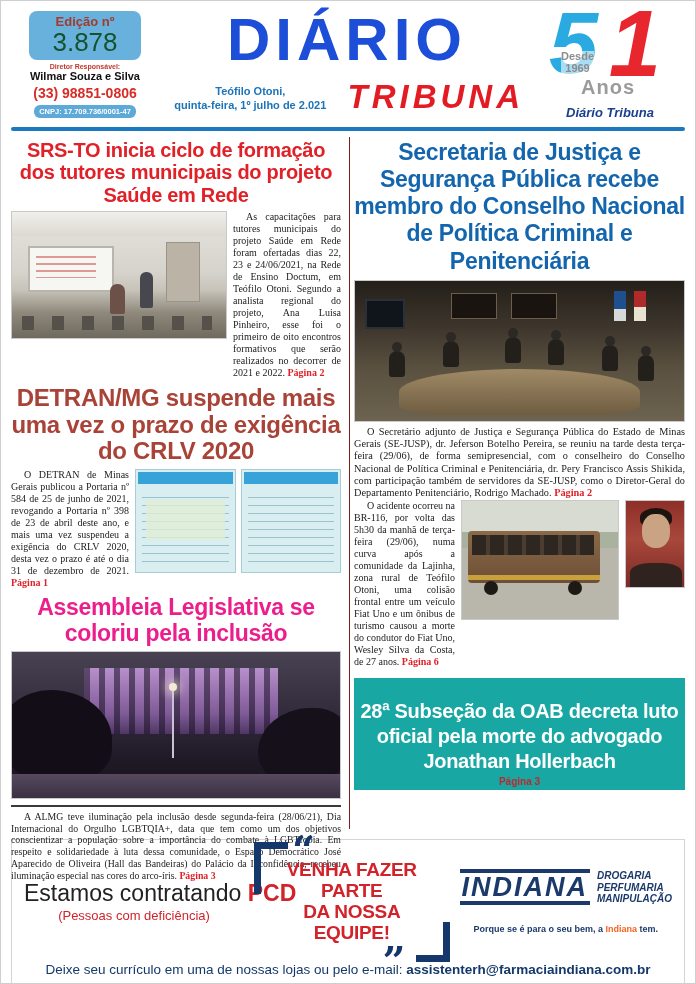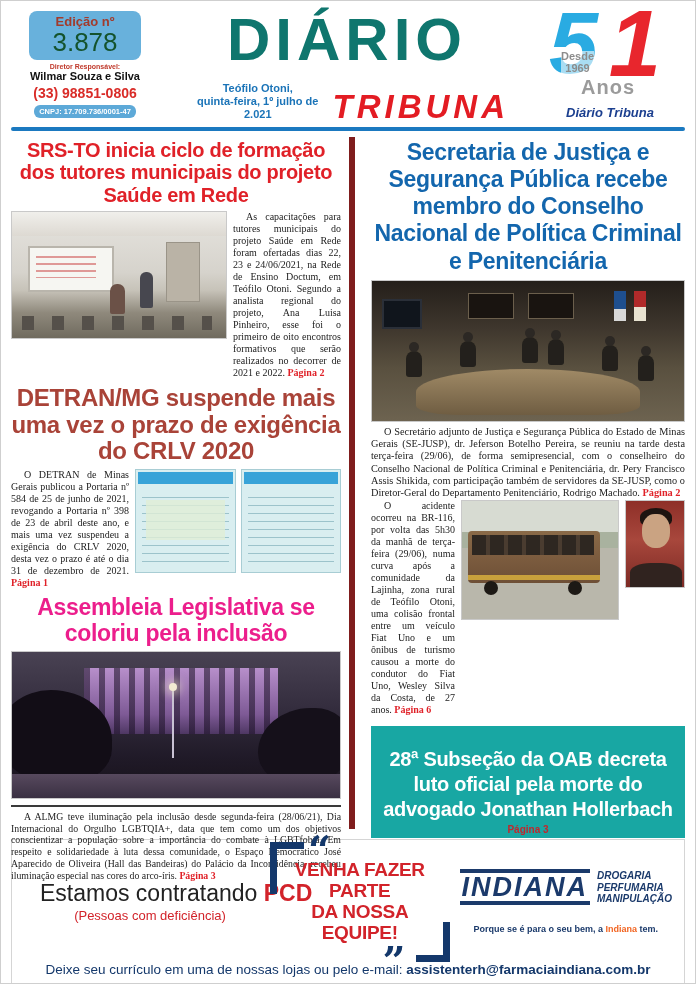--- a/index.html
+++ b/index.html
@@ -1,46 +1,46 @@
 <!DOCTYPE html>
 <html><head>
 <meta charset="utf-8">
 <style>
   * { box-sizing: border-box; margin: 0; padding: 0; }
   body { background:#e9e9e9; font-family:"Liberation Sans", sans-serif; }
   .page { width:696px; height:984px; margin:0 auto; background:#fff; border:1px solid #cfcfcf;
           padding:8px 10px; overflow:hidden; position:relative; }
 
   
-  .masthead { display:flex; gap:24px; height:114px; }
+  .masthead { display:flex; gap:9px; height:114px; }
   .mast-left { width:148px; }
   .edition-box { background:#68b1dc; border-radius:8px; width:112px; margin:2px auto 2px; text-align:center; padding:3px 0 5px; }
   .edition-label { color:#a23b2c; font-weight:bold; font-size:13px; }
   .edition-number { color:#14532d; font-weight:normal; font-size:26px; line-height:1; }
   .director-label { color:#c0392b; font-size:7px; font-weight:bold; text-align:center; margin-top:3px; }
   .director-name { font-size:11px; font-weight:bold; text-align:center; color:#111; }
   .phone { color:#d92b27; font-weight:bold; font-size:14px; text-align:center; margin-top:3px; }
   .cnpj-pill { background:#5da9d8; color:#fff; font-size:7.5px; font-weight:bold; border-radius:6px; padding:2px 5px; width:fit-content; margin:4px auto 0; }
   .mast-center { flex:1; text-align:center; padding-top:2px; }
-  .title-main { font-size:60px; font-weight:bold; letter-spacing:5px; color:#0f766e; line-height:0.95; }
+  .title-main { font-size:60px; font-weight:bold; letter-spacing:5px; color:#1d4ed8; line-height:0.95; }
   .title-row { display:flex; align-items:flex-end; margin-top:14px; }
   .dateline { width:46%; color:#1b74b8; font-weight:bold; font-size:11px; line-height:1.2; text-align:center; }
   .title-sub { flex:1; color:#e31c23; font-weight:bold; font-style:italic; font-size:33px; letter-spacing:4px; text-align:right; padding-right:2px; line-height:0.9; }
   .mast-right { width:150px; position:relative; height:114px; }
   .logo-5 { position:absolute; left:14px; top:-10px; font-size:88px; font-weight:bold; font-style:italic; color:#29abe2; line-height:1; }
   .logo-1 { position:absolute; right:24px; top:-12px; font-size:94px; font-weight:bold; font-style:italic; color:#e8262d; line-height:1; }
   .logo-since { position:absolute; left:26px; top:42px; color:#8c8c8c; font-weight:bold; font-size:11px; line-height:1.05; text-align:center; background:rgba(255,255,255,.6); }
   .logo-anos { position:absolute; left:46px; bottom:24px; color:#9b9b9b; font-weight:bold; font-size:20px; letter-spacing:1px; }
   .logo-brand { position:absolute; left:0; right:0; bottom:3px; color:#1b3f8f; font-weight:bold; font-style:italic; font-size:13px; text-align:center; }
   .blue-rule { height:4px; background:#1b79c0; margin:4px 0 6px; border-radius:2px; }
 
   
   .columns { display:flex; gap:8px; height:692px; }
   .col-left { width:330px; }
-  .col-right { flex:1; border-left:6px solid #7f1d1d; padding-left:16px; }
+  .col-right { flex:1; border-left:1px solid #7f1d1d; padding-left:4px; }
   .headline { text-align:center; font-weight:bold; letter-spacing:-0.3px; margin:2px 0 5px; }
   .h-srs { color:#e02128; font-size:20px; line-height:1.12; }
   .h-detran { color:#a94338; font-size:24px; line-height:1.1; margin-top:6px; }
   .h-almg { color:#ec1e8c; font-size:23px; line-height:1.1; margin-top:6px; }
   .h-sejusp { color:#1366ad; font-size:23px; line-height:1.18; }
   .h-accident { color:#0d0d0d; font-size:23px; line-height:1.12; margin-top:6px; }
   .body-text { font-family:"Liberation Serif", serif; font-size:10px; line-height:1.2; text-align:justify; color:#222; text-indent:13px; }
   .pref { color:#e02128; font-weight:bold; }
   .row { display:flex; gap:6px; }
 
@@ -97,21 +97,21 @@
   .pt-face { left:16px; top:13px; width:28px; height:34px; background:#caa382; border-radius:45%; }
   .pt-shirt { left:4px; bottom:0; width:52px; height:24px; background:#30231f; border-radius:40% 40% 0 0; }
 
   .oab-box { background:#18a7a3; margin-top:10px; padding:9px 6px 3px; text-align:center; }
   .oab-headline { color:#fff; font-weight:bold; font-size:20px; line-height:1.25; letter-spacing:-0.3px;margin-top:12px; }
   .oab-pref { color:#c0272d; font-weight:bold; font-size:10px; margin-top:2px; }
 
   
   .ad-box { margin-top:10px; border:1px solid #d5d5d5; padding:10px 12px 6px; }
   .ad-main { display:flex; align-items:center; gap:14px; }
-  .ad-left { text-align:center; width:220px;margin-left:16px; }
+  .ad-left { text-align:center; width:220px; }
   .hiring { font-size:23px; color:#222; white-space:nowrap; }
   .hiring .hl { color:#d2232a; font-weight:bold; }
   .hiring-sub { color:#d2232a; font-size:13px; margin-top:1px; }
   .quote-box { width:212px; position:relative; text-align:center; padding:10px 8px; }
   .qb-tl { position:absolute; left:-4px; top:-8px; width:34px; height:52px; border-left:7px solid #14386b; border-top:7px solid #14386b; }
   .qb-br { position:absolute; right:-4px; bottom:-8px; width:34px; height:40px; border-right:7px solid #14386b; border-bottom:7px solid #14386b; }
   .quote-glyph-top { position:absolute; top:-24px; left:34px; font-size:40px; font-weight:bold; color:#14386b; font-family:"DejaVu Serif", serif; }
   .quote-glyph-bottom { position:absolute; bottom:-30px; right:40px; font-size:40px; font-weight:bold; color:#14386b; font-family:"DejaVu Serif", serif; }
   .quote-line { color:#d2232a; font-weight:bold; font-size:19px; line-height:1.1; letter-spacing:-0.3px; }
   .ad-right { flex:1; text-align:center; }

